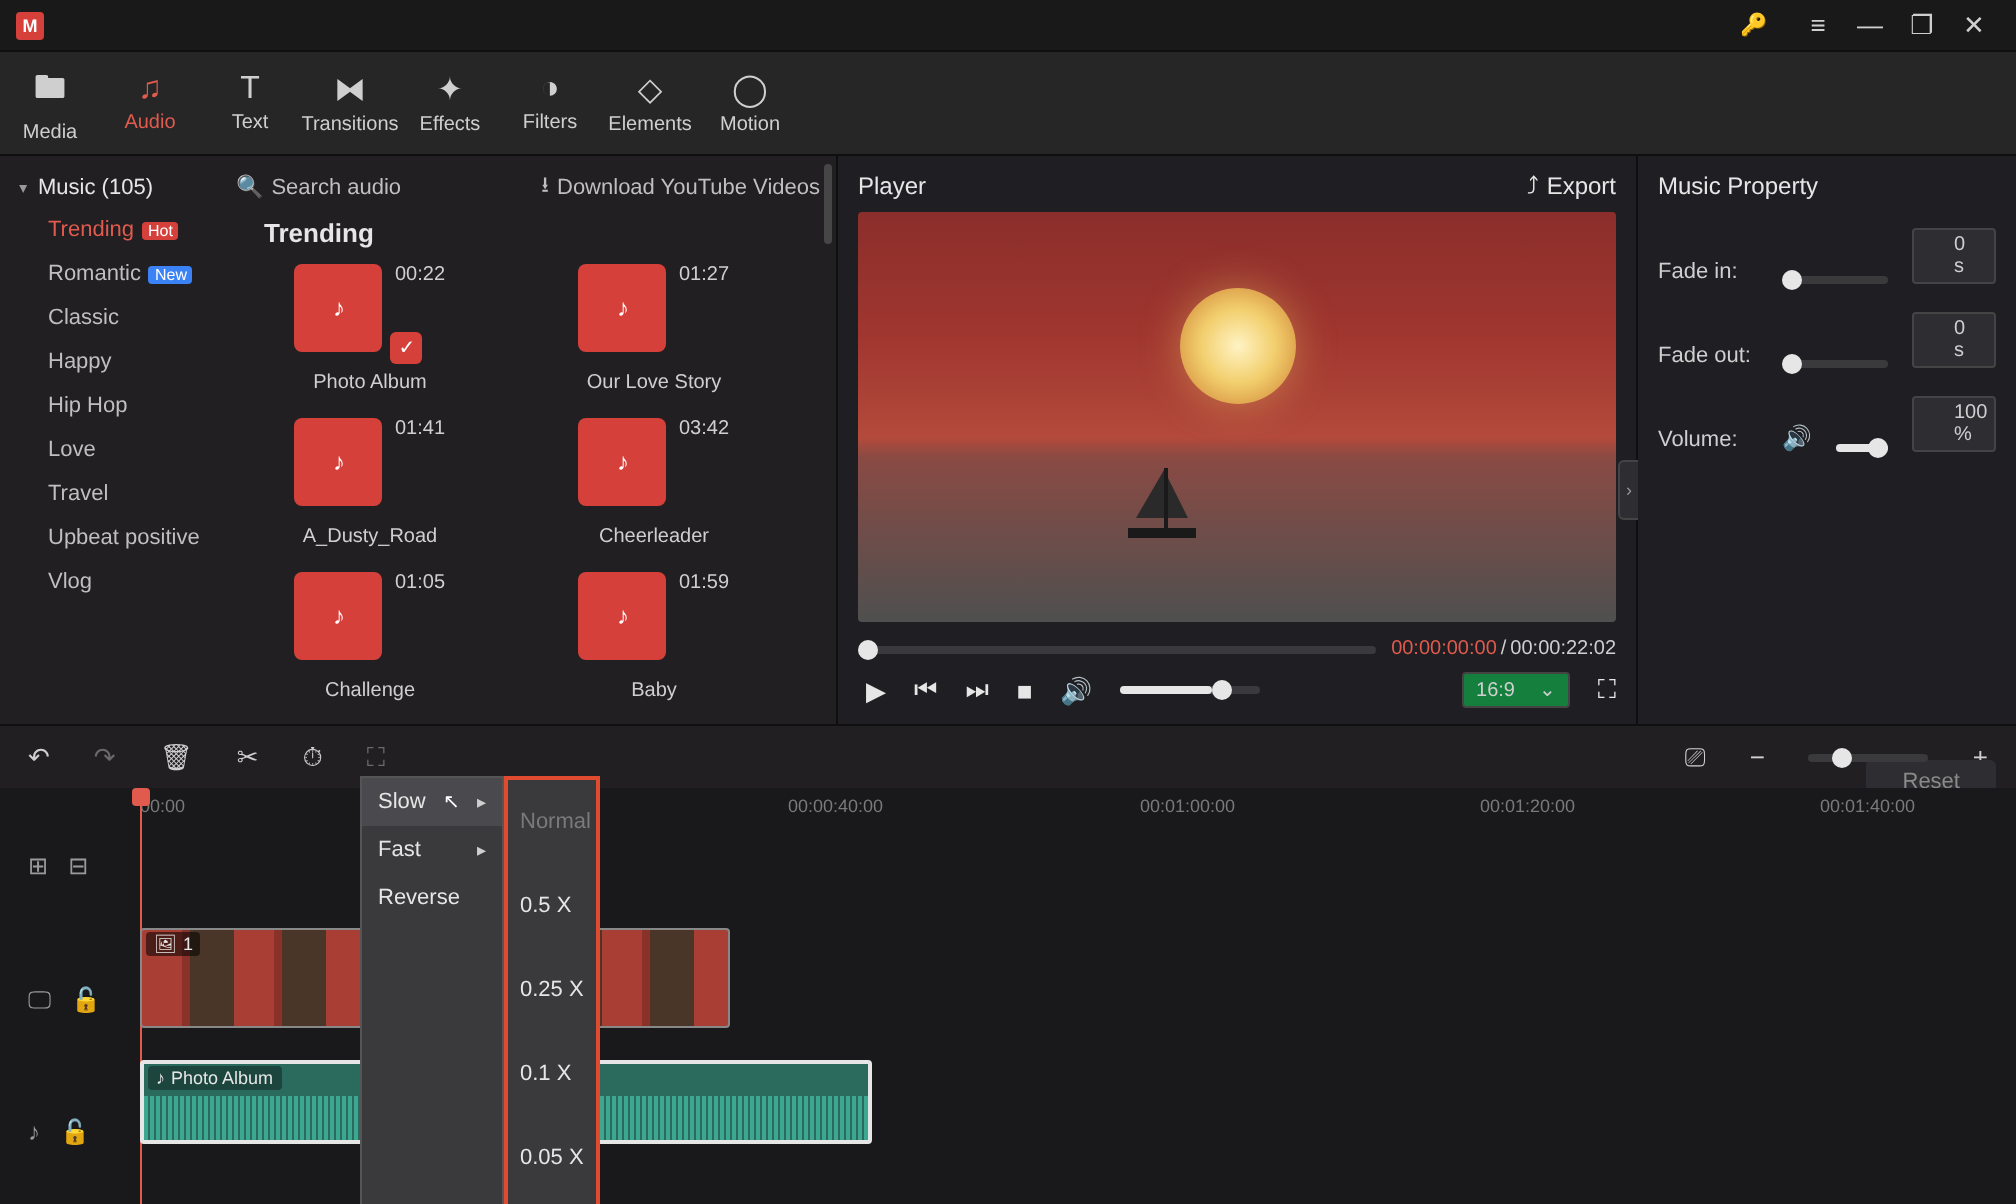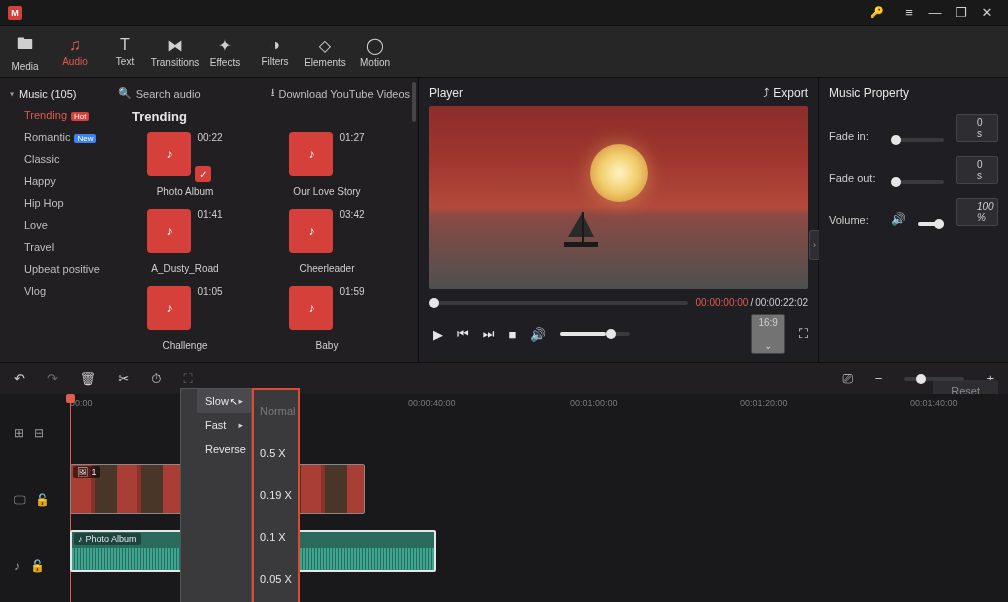--- a/index.html
+++ b/index.html
@@ -57,32 +57,32 @@
 .player-controls { display: flex; align-items: center; gap: 12px; margin-top: 6px; padding: 2px 0; }
 .pbar { flex: 1; height: 4px; background: #3a3a3d; border-radius: 2px; position: relative; }
 .pknob { position: absolute; left: 0; top: -3px; width: 10px; height: 10px; background: #e6e6e6; border-radius: 50%; }
 .ptime { font-size: 10px; color: #cfcfcf; display: flex; gap: 2px; }
 .ptime .cur { color: #e05b4e; }
 .player-row2 { display: flex; align-items: center; gap: 14px; margin-top: 4px; padding-left: 4px; }
 .player-row2 .pbtn { color: #e6e6e6; font-size: 13px; cursor: pointer; }
 .player-row2 .volbar { width: 70px; height: 4px; background: #3a3a3d; border-radius: 2px; position: relative; }
 .player-row2 .volbar .fill { height: 100%; width: 65%; background: #e6e6e6; border-radius: 2px; }
 .player-row2 .volknob { position: absolute; left: 65%; top: -3px; width: 10px; height: 10px; background: #e6e6e6; border-radius: 50%; }
-.player-row2 .aspect { margin-left: auto; background: #737373; border: 1px solid #444; padding: 2px 6px; font-size: 10px; display: flex; align-items: center; gap: 12px; cursor: pointer; border-radius: 2px; flex-direction: column; }
+.player-row2 .aspect { margin-left: auto; background: #15803d; border: 1px solid #444; padding: 2px 6px; font-size: 10px; display: flex; align-items: center; gap: 12px; cursor: pointer; border-radius: 2px; }
 
 .props { width: 190px; background: #1f1f23; padding: 8px 10px; border-left: 1px solid #0f0f0f; position: relative; }
 .props-title { font-size: 12px; color: #e6e6e6; margin-bottom: 14px; }
 .prop-row { display: flex; align-items: flex-end; margin-bottom: 14px; gap: 12px; }
 .prop-label { width: 50px; font-size: 11px; color: #cfcfcf; }
 .prop-slider { flex: 1; height: 4px; background: #3a3a3d; border-radius: 2px; position: relative; }
 .prop-slider .pknob2 { position: absolute; left: 0; top: -3px; width: 10px; height: 10px; background: #e6e6e6; border-radius: 50%; }
 .prop-slider.vol .fill { height: 100%; width: 100%; background: #e6e6e6; border-radius: 2px; }
 .prop-slider.vol .pknob2 { left: calc(100% - 10px); }
 .prop-val { width: 42px; background: #2e2e32; border: 1px solid #444; padding: 2px 20px; font-size: 10px; text-align: center; border-radius: 2px; }
-.prop-val.volv { width: 42px; font-style: italic; }
+.prop-val.volv { width: 42px; }
 .prop-vol-icon { font-size: 12px; color: #e6e6e6; }
 .reset-btn { position: absolute; bottom: -40px; right: 10px; background: #2e2e32; color: #8a8a8a; border: none; padding: 5px 18px; font-size: 11px; border-radius: 3px; cursor: pointer; }
 .expand-tab { position: absolute; left: -10px; top: 152px; width: 10px; height: 30px; background: #2e2e32; border: 1px solid #444; border-right: none; border-radius: 3px 0 0 3px; display:flex; align-items:center; justify-content:center; color:#999; font-size:9px; cursor:pointer; }
 
 .timeline-tools { height: 32px; background: #221f22; display: flex; align-items: center; padding: 0 14px; gap: 22px; border-top: 1px solid #0f0f0f; }
 .timeline-tools .tt { color: #cfcfcf; font-size: 13px; cursor: pointer; }
 .timeline-tools .tt.dim { color: #6a6a6a; }
 .timeline-tools .tspacer { flex: 1; }
 .timeline-tools .zoombar { width: 60px; height: 4px; background: #3a3a3d; border-radius: 2px; position: relative; }
 .timeline-tools .zoombar .zknob { position: absolute; left: 12px; top: -3px; width: 10px; height: 10px; background: #e6e6e6; border-radius: 50%; }
@@ -100,21 +100,21 @@
 
 .clip { position: absolute; left: 70px; height: 50px; border: 1px solid #6a6a6a; border-radius: 2px; overflow: hidden; }
 .clip.cvideo { top: 70px; width: 295px; background: repeating-linear-gradient(90deg, #a83e34 0 20px, #8a322a 20px 24px, #4a3628 24px 46px); border-color: #888; }
 .clip-label { position: absolute; top: 1px; left: 2px; background: rgba(0,0,0,0.55); color: #e6e6e6; font-size: 9px; padding: 1px 4px; border-radius: 2px; display: flex; align-items: center; gap: 3px; }
 .clip.caudio { top: 136px; width: 366px; height: 42px; background: #2a6b5e; border: 2px solid #e6e6e6; }
 .clip.caudio .alabel { position: absolute; top: 1px; left: 2px; background: rgba(0,0,0,0.35); color: #e6e6e6; font-size: 9px; padding: 1px 4px; border-radius: 2px; display: flex; align-items: center; gap: 3px; }
 .clip.caudio .wave { position: absolute; bottom: 0; left: 0; right: 0; height: 22px; background: repeating-linear-gradient(90deg, #3fae97 0 2px, #2a6b5e 2px 3px); opacity: 0.9; }
 
 .speed-menus { position: absolute; left: 180px; top: 388px; display: flex; z-index: 50; }
 .menu1 { width: 72px; background: #3a3a3d; border: 1px solid #555; font-size: 11px; color: #e6e6e6; }
-.menu1 .mi { padding: 6px 8px; display: flex; align-items: center; justify-content: space-between; cursor: pointer; margin-left: 16px; }
+.menu1 .mi { padding: 6px 8px; display: flex; align-items: center; justify-content: space-between; cursor: pointer; }
 .menu1 .mi.active { background: #4a4a4e; }
 .menu1 .mi .arrow { font-size: 9px; color: #cfcfcf; }
 .menu1 .cursor { font-size: 10px; color: #fff; }
 .menu2 { width: 48px; background: #3a3a3d; border: 2px solid #e04a2e; font-size: 11px; color: #e6e6e6; }
 .menu2 .mi2 { padding: 15px 6px; cursor: pointer; }
 .menu2 .mi2.dim { color: #7a7a7a; }
 </style>
 </head>
 <body>
 
@@ -329,21 +329,21 @@
   <div class="zoombar">
       <div class="zknob"></div>
     </div>
   <span class="tt">+</span>
 </div>
 
 <div class="timeline">
   <div class="tl-ruler">
     <span class="tlbl" style="left:70px;">00:00</span>
     <span class="tlbl" style="left:230px;">00:00:20:00</span>
-    <span class="tlbl" style="left:408px;text-align:right;">00:00:40:00</span>
+    <span class="tlbl" style="left:394px;text-align:right;">00:00:40:00</span>
     <span class="tlbl" style="left:570px;">00:01:00:00</span>
     <span class="tlbl" style="left:740px;">00:01:20:00</span>
     <span class="tlbl" style="left:910px;">00:01:40:00</span>
   </div>
   <div class="playhead"></div>
 
   <div class="tl-row short" style="position:absolute;top:28px;">
     <div class="tl-row-icons">
         <span class="ti">⊞</span>
         <span class="ti">⊟</span>
@@ -389,18 +389,18 @@
         <span>Fast</span>
         <span class="arrow">▸</span>
       </div>
     <div class="mi">
         <span>Reverse</span>
       </div>
   </div>
   <div class="menu2">
     <div class="mi2 dim">Normal</div>
     <div class="mi2">0.5 X</div>
-    <div class="mi2">0.19 X</div>
+    <div class="mi2">0.25 X</div>
     <div class="mi2">0.1 X</div>
     <div class="mi2">0.05 X</div>
     <div class="mi2">0.01 X</div>
   </div>
 </div>
 
 </body></html>

